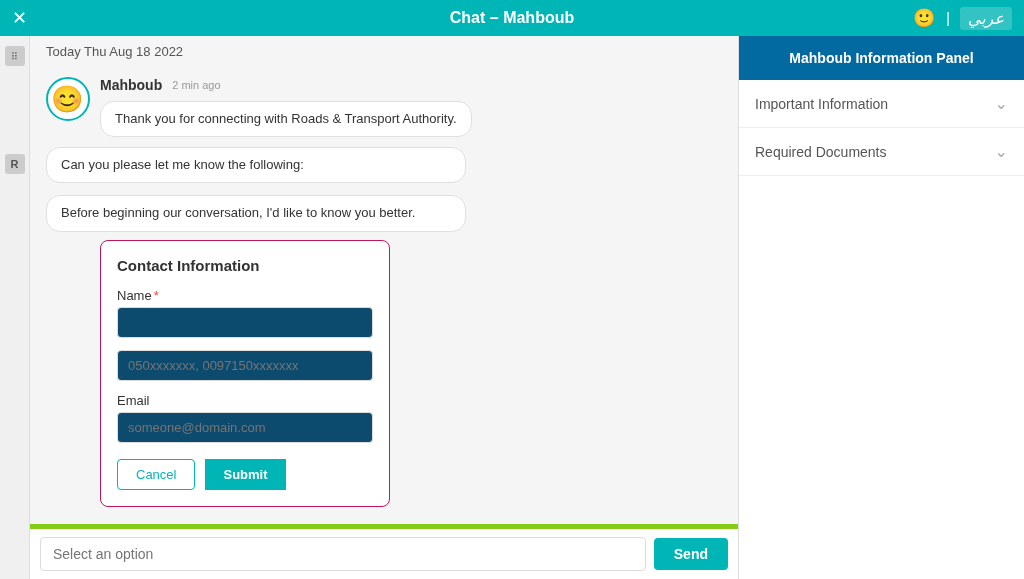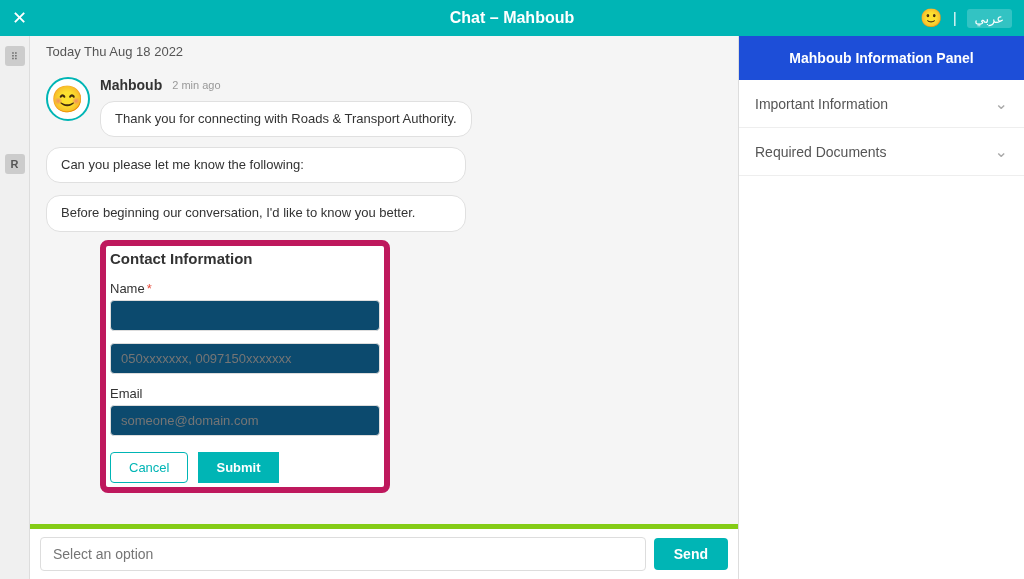--- a/index.html
+++ b/index.html
@@ -39,25 +39,26 @@
       border: none;
     }
     .top-bar-right {
       display: flex;
       align-items: center;
       gap: 10px;
       margin-left: auto;
     }
     .top-bar-link {
       color: white;
-      font-size: 13px;
+      font-size: 16px;
       text-decoration: none;
       background: rgba(255,255,255,0.2);
       padding: 2px 8px;
       border-radius: 3px;
+      font-style: italic;
     }
 
     
     .main-content {
       display: flex;
       flex: 1;
       overflow: hidden;
     }
 
     
@@ -174,23 +175,23 @@
       padding: 8px 14px;
       font-size: 13px;
       color: #333;
       max-width: 420px;
       line-height: 1.4;
     }
 
     
     .contact-form-card {
       background: white;
-      border: 6px solid #be185d;
+      border: 1px solid #be185d;
       border-radius: 8px;
-      padding: 4px;
+      padding: 16px;
       margin-top: 4px;
       margin-left: 54px;
       width: 290px;
     }
     .contact-form-title {
       font-size: 15px;
       font-weight: bold;
       color: #333;
       margin-bottom: 14px;
     }
@@ -275,21 +276,21 @@
 
     
     .right-panel {
       width: 285px;
       background: white;
       flex-shrink: 0;
       display: flex;
       flex-direction: column;
     }
     .right-panel-header {
-      background: #1d4ed8;
+      background: #0369a1;
       color: white;
       padding: 14px 16px;
       font-size: 14px;
       font-weight: bold;
       text-align: center;
     }
     .right-panel-item {
       border-bottom: 1px solid #eee;
       padding: 14px 16px;
       display: flex;

